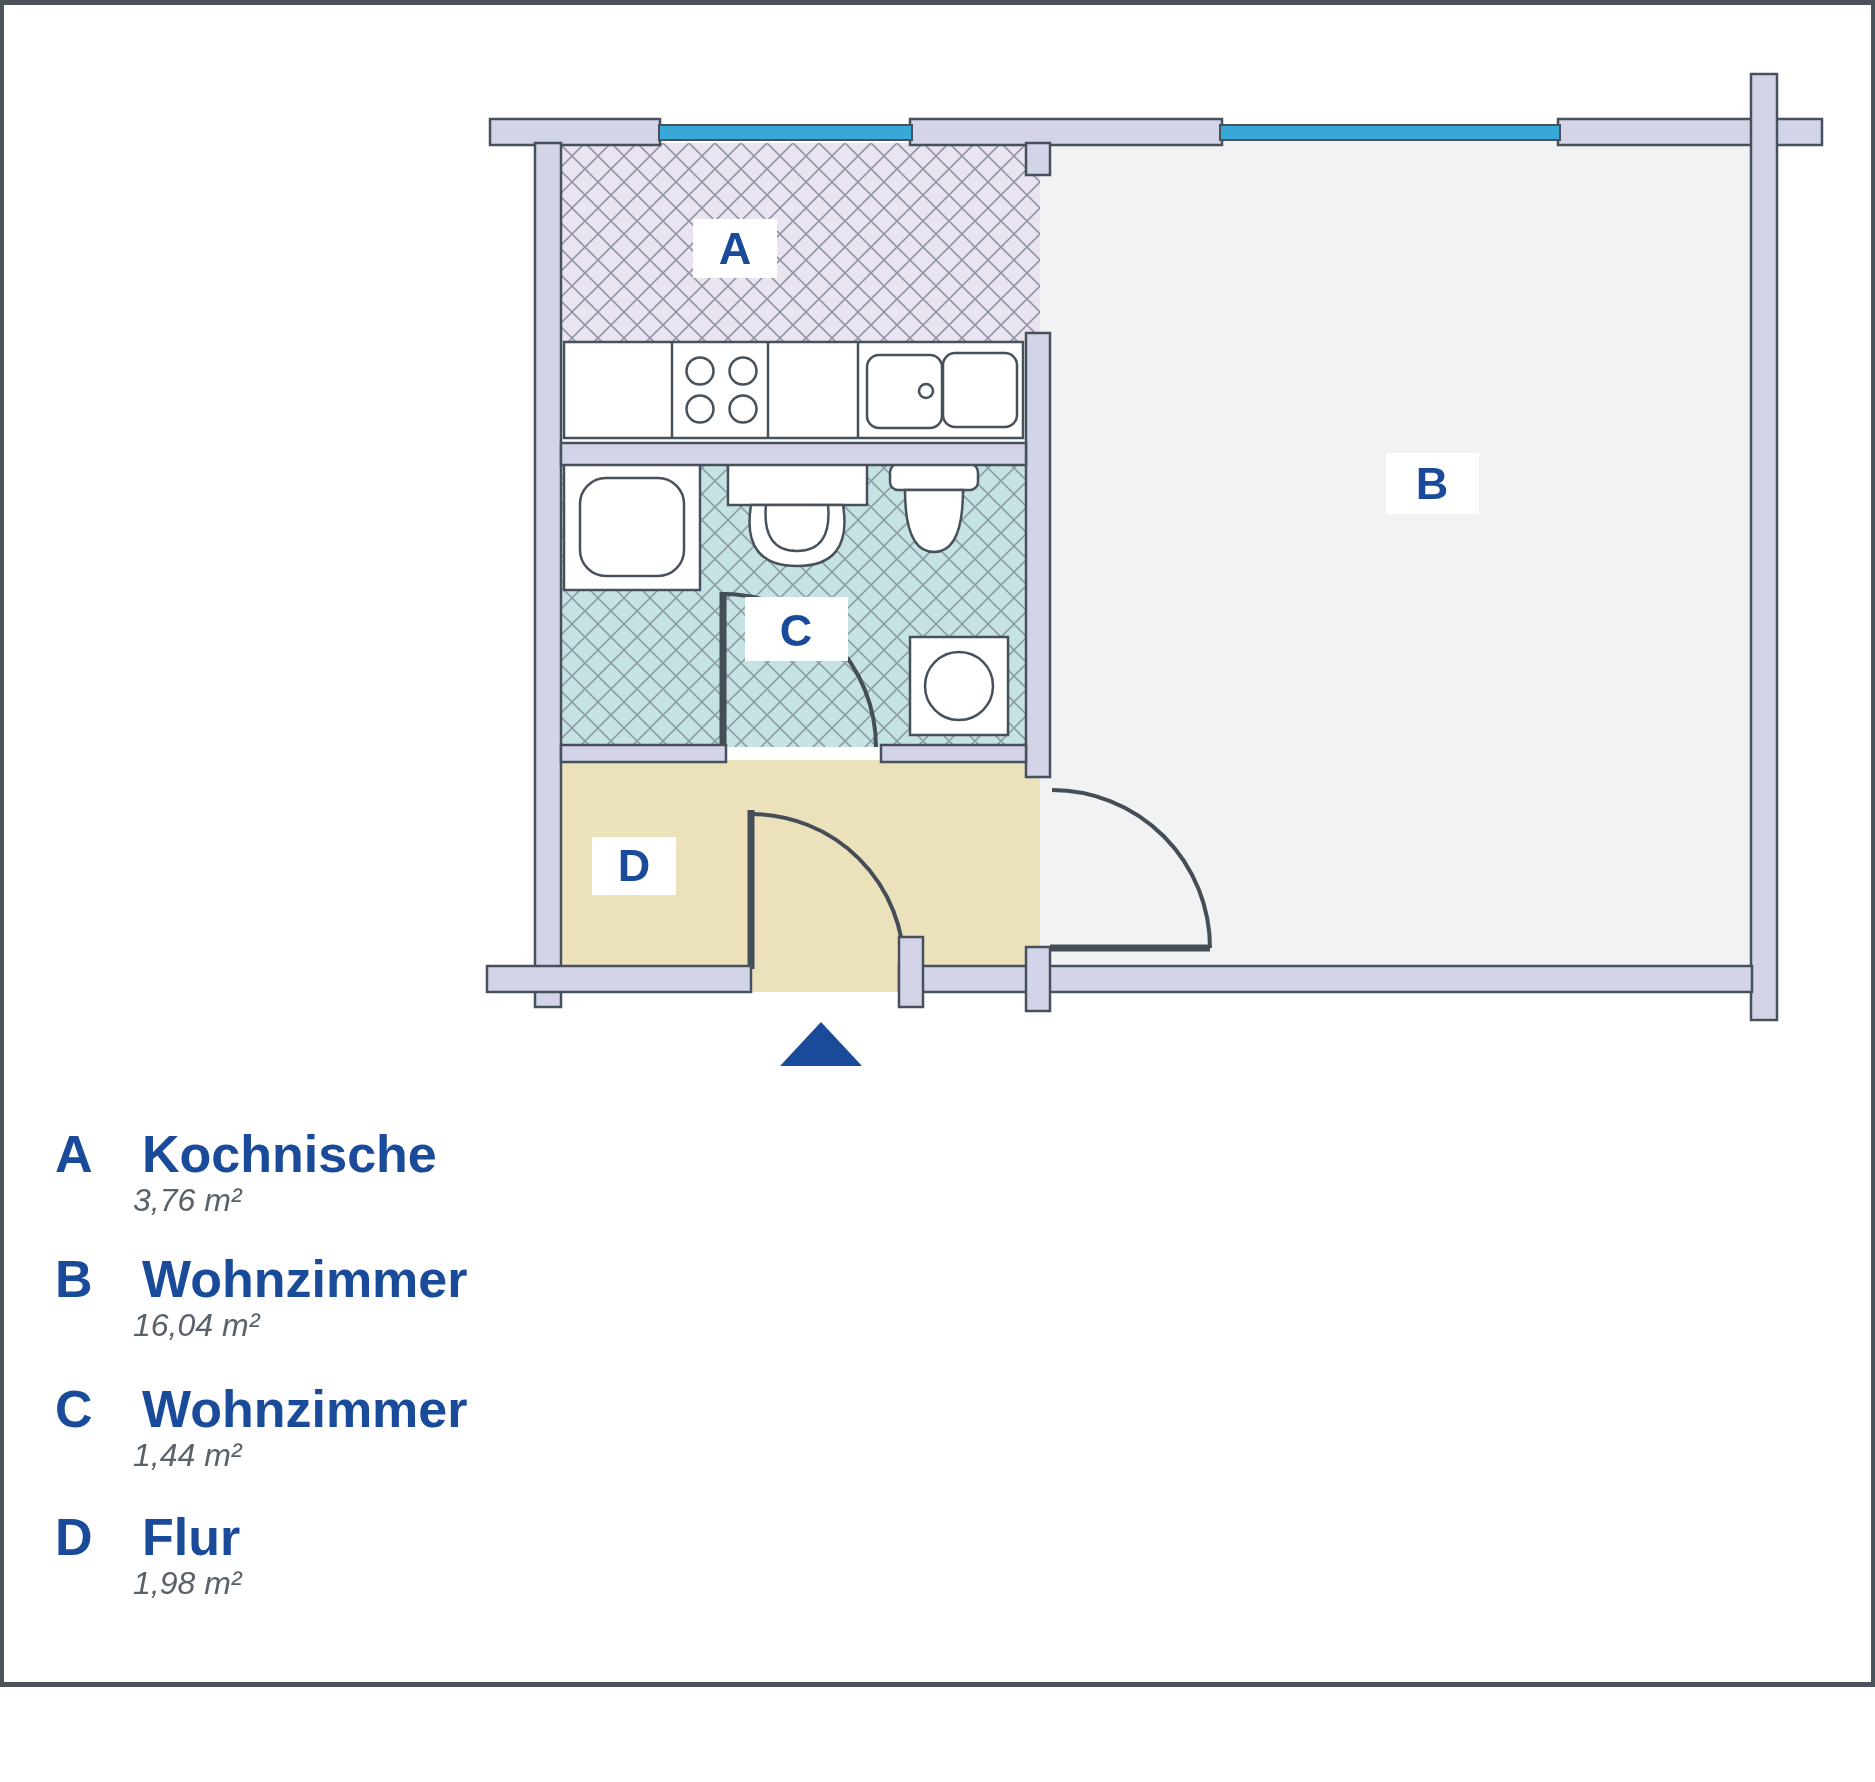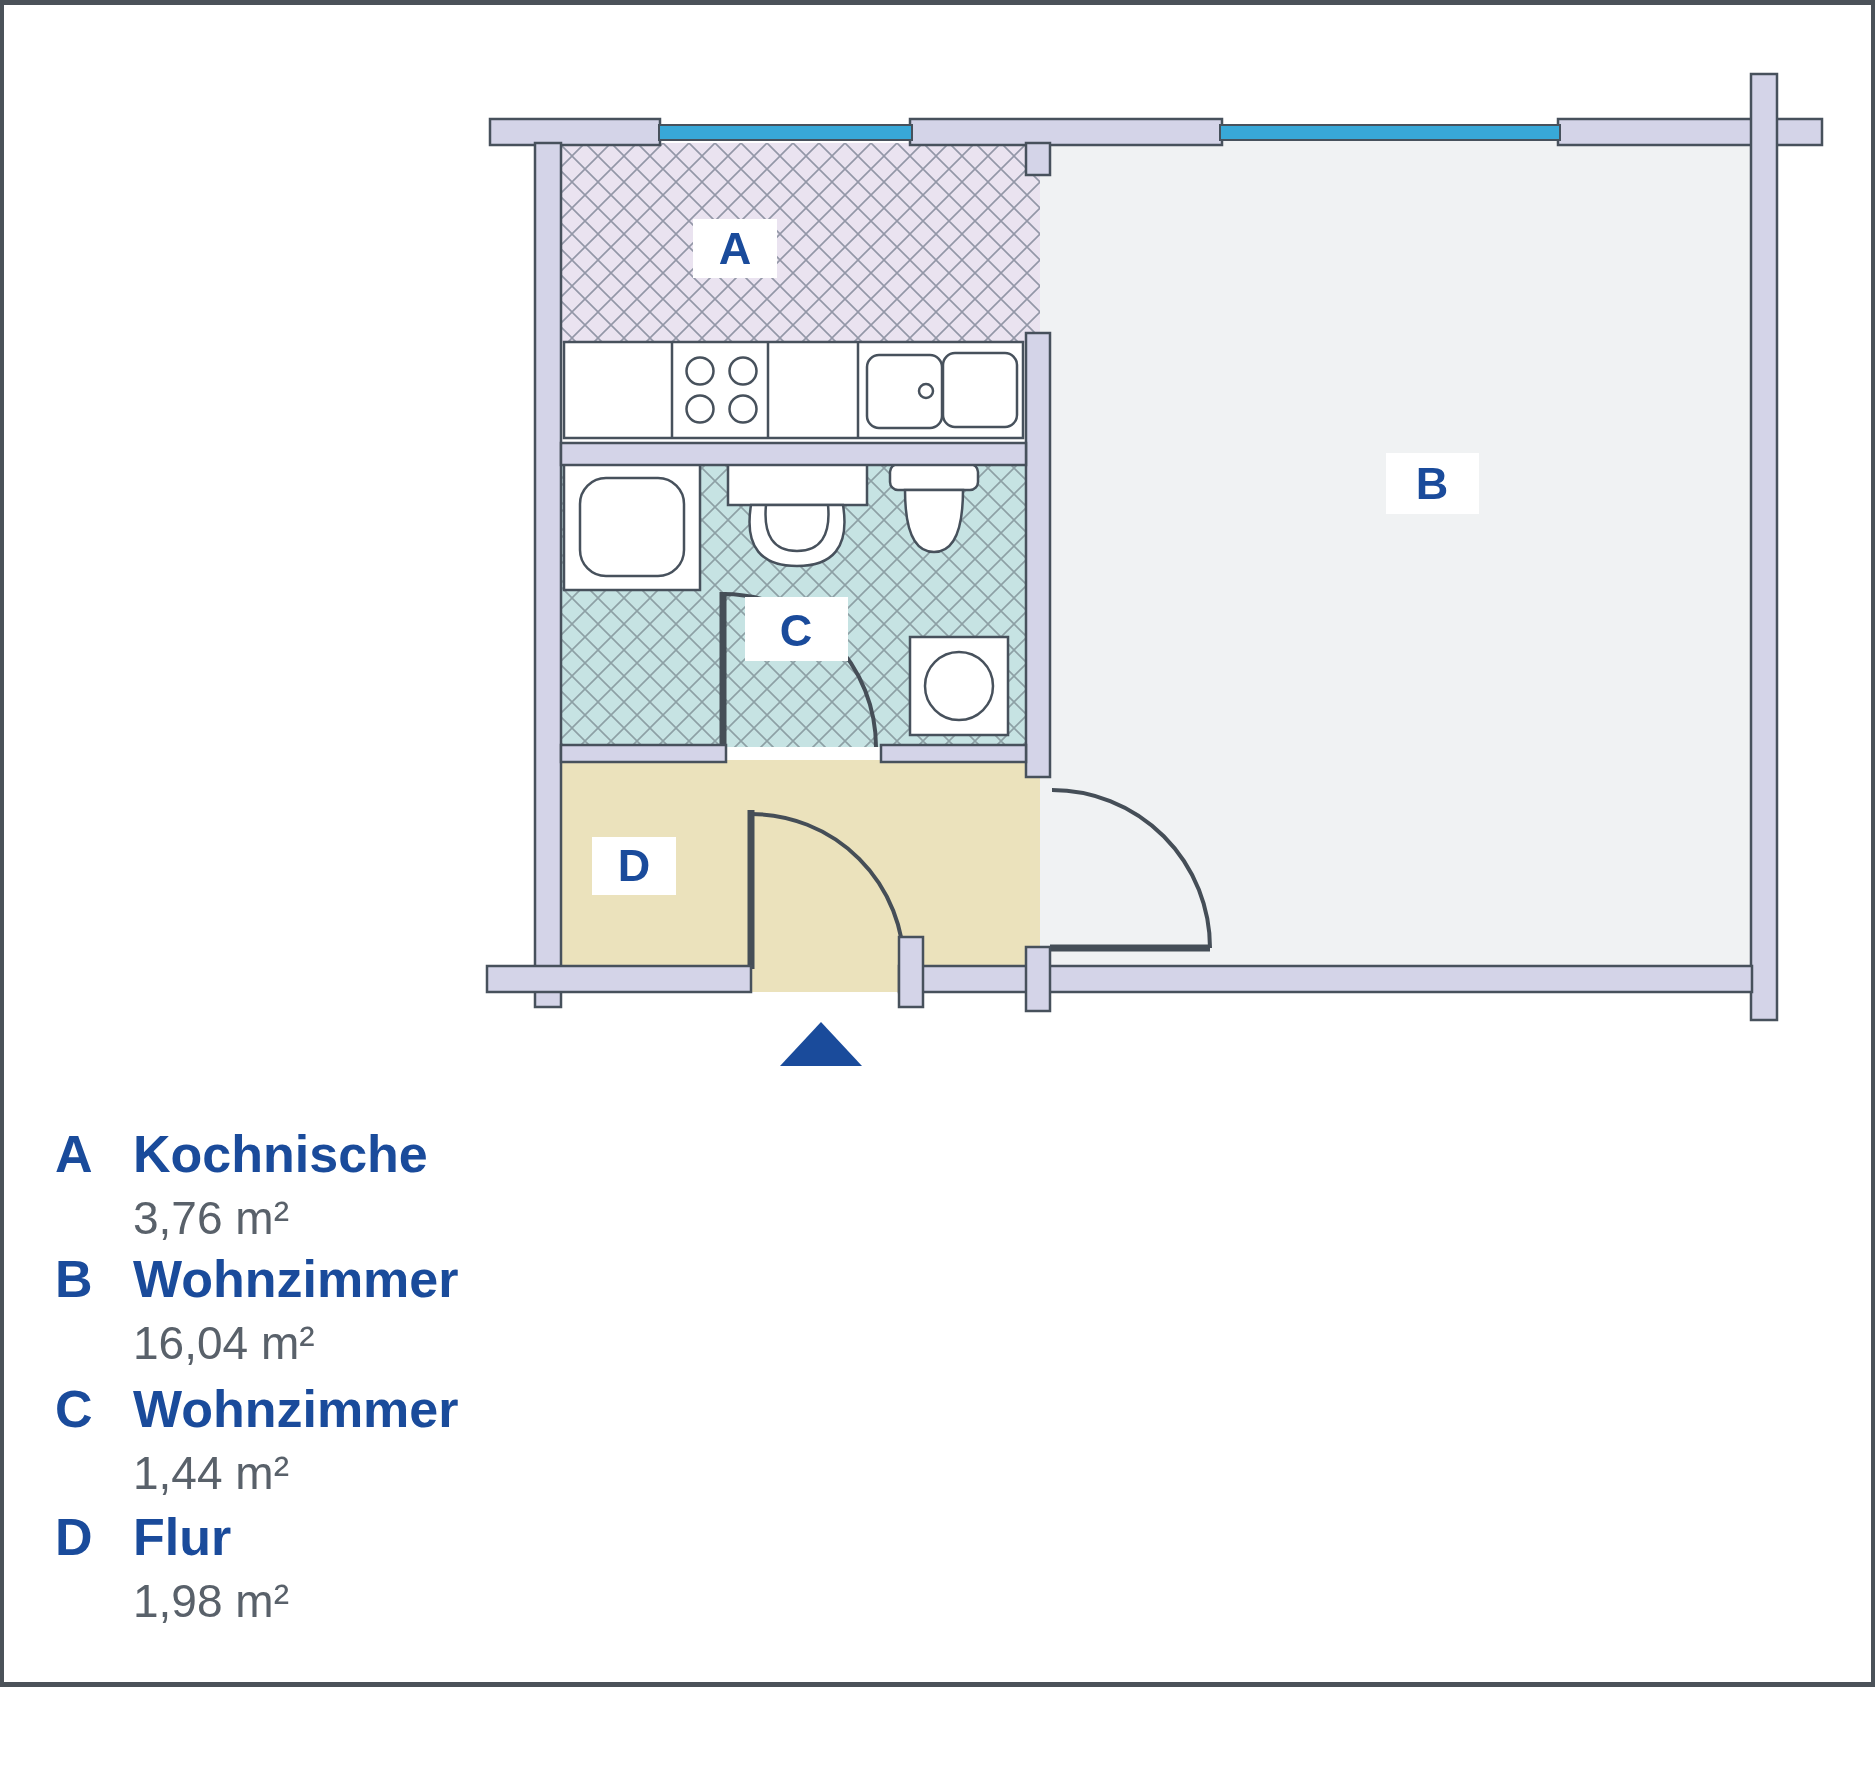--- a/index.html
+++ b/index.html
@@ -30,22 +30,22 @@
   .label-box{fill:#ffffff;}
   .room-letter{font:700 45px "Liberation Sans",sans-serif;fill:var(--blue);text-anchor:middle;}
   .arrow{fill:var(--blue);}
 
   .legend{position:absolute;left:0;top:0;width:100%;}
   .legend-row{position:absolute;left:55px;display:flex;align-items:flex-start;}
   .legend-letter{
     width:78px;flex:0 0 78px;
     font-size:52px;font-weight:700;color:var(--blue);line-height:1.1;
   }
-  .legend-name{font-size:52px;font-weight:700;color:var(--blue);line-height:1.1;}
-  .legend-area{font-size:46px;font-weight:400;color:var(--gray_text);margin-top:10px;line-height:1.1;}
+  .legend-name{font-size:52px;font-weight:700;color:var(--blue);line-height:1.1;margin-left:9px;}
+  .legend-area{font-size:32px;font-weight:400;color:var(--gray_text);margin-top:0;line-height:1.1;font-style:italic;}
 </style>
 </head>
 <body>
 
 <div class="frame"></div>
 
 <svg class="plan" width="1875" height="1110" viewBox="0 0 1875 1110">
   <defs>
     <pattern id="hatchA" width="26" height="26" patternUnits="userSpaceOnUse">
       <rect class="hatch-a-bg" x="0" y="0" width="26" height="26"></rect>

